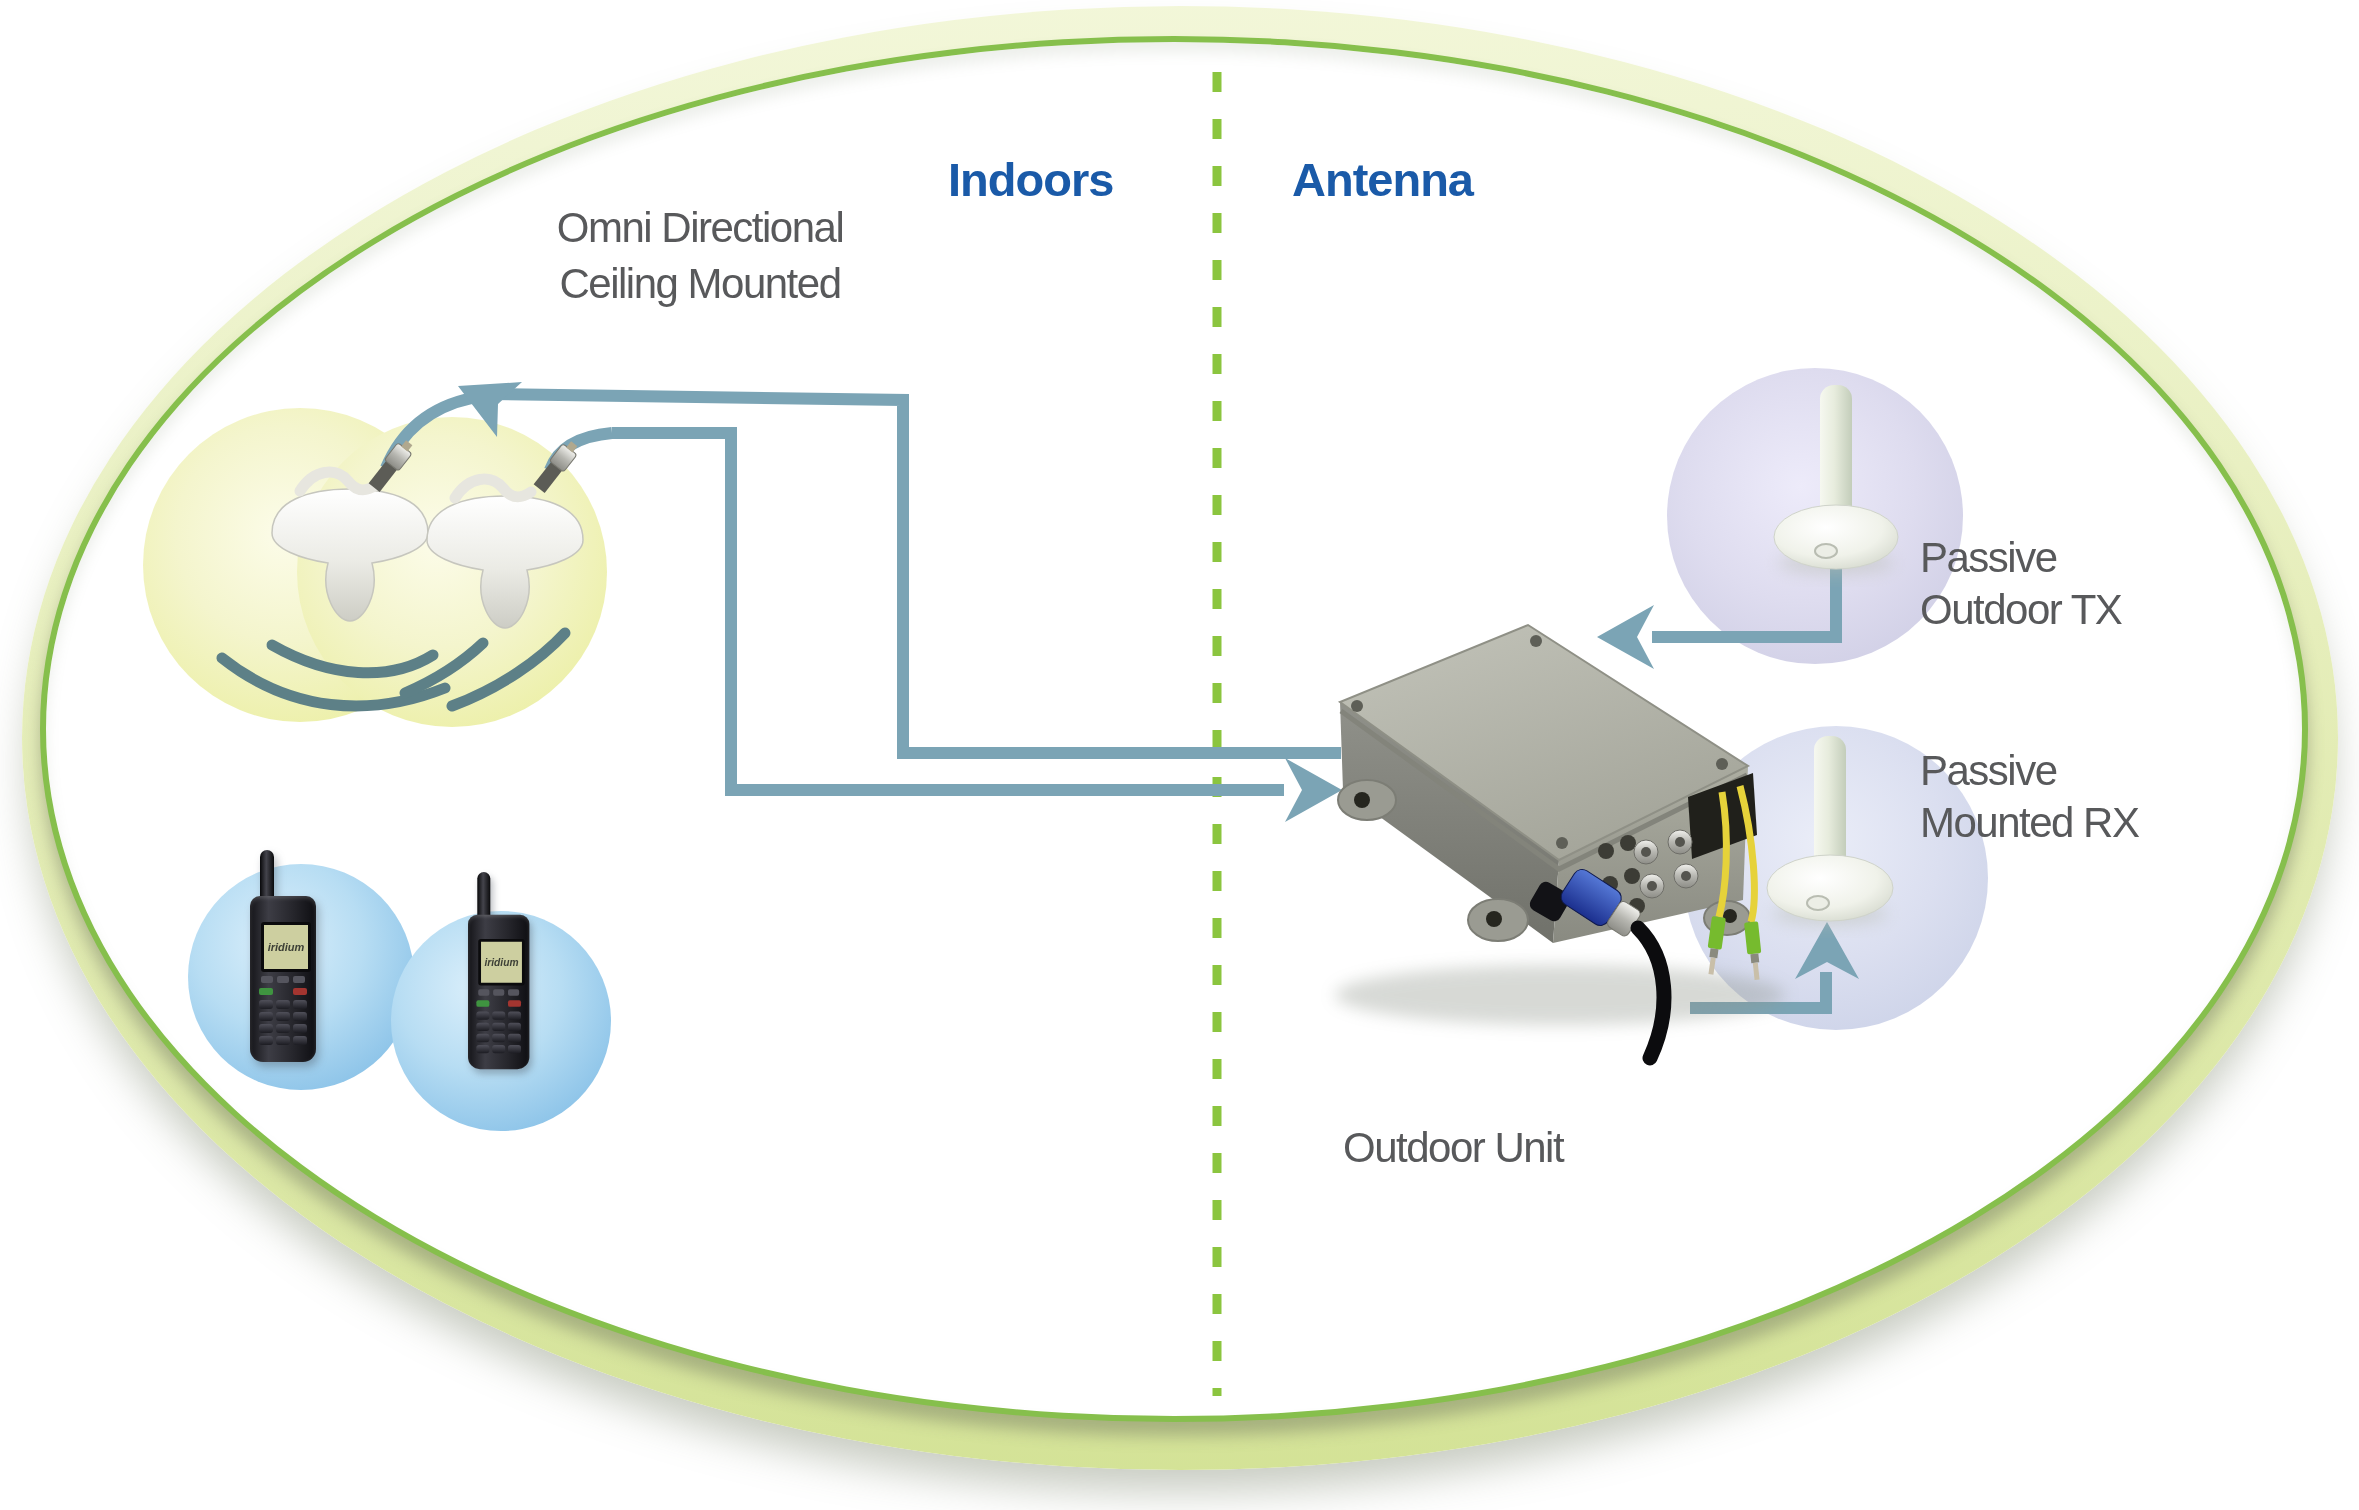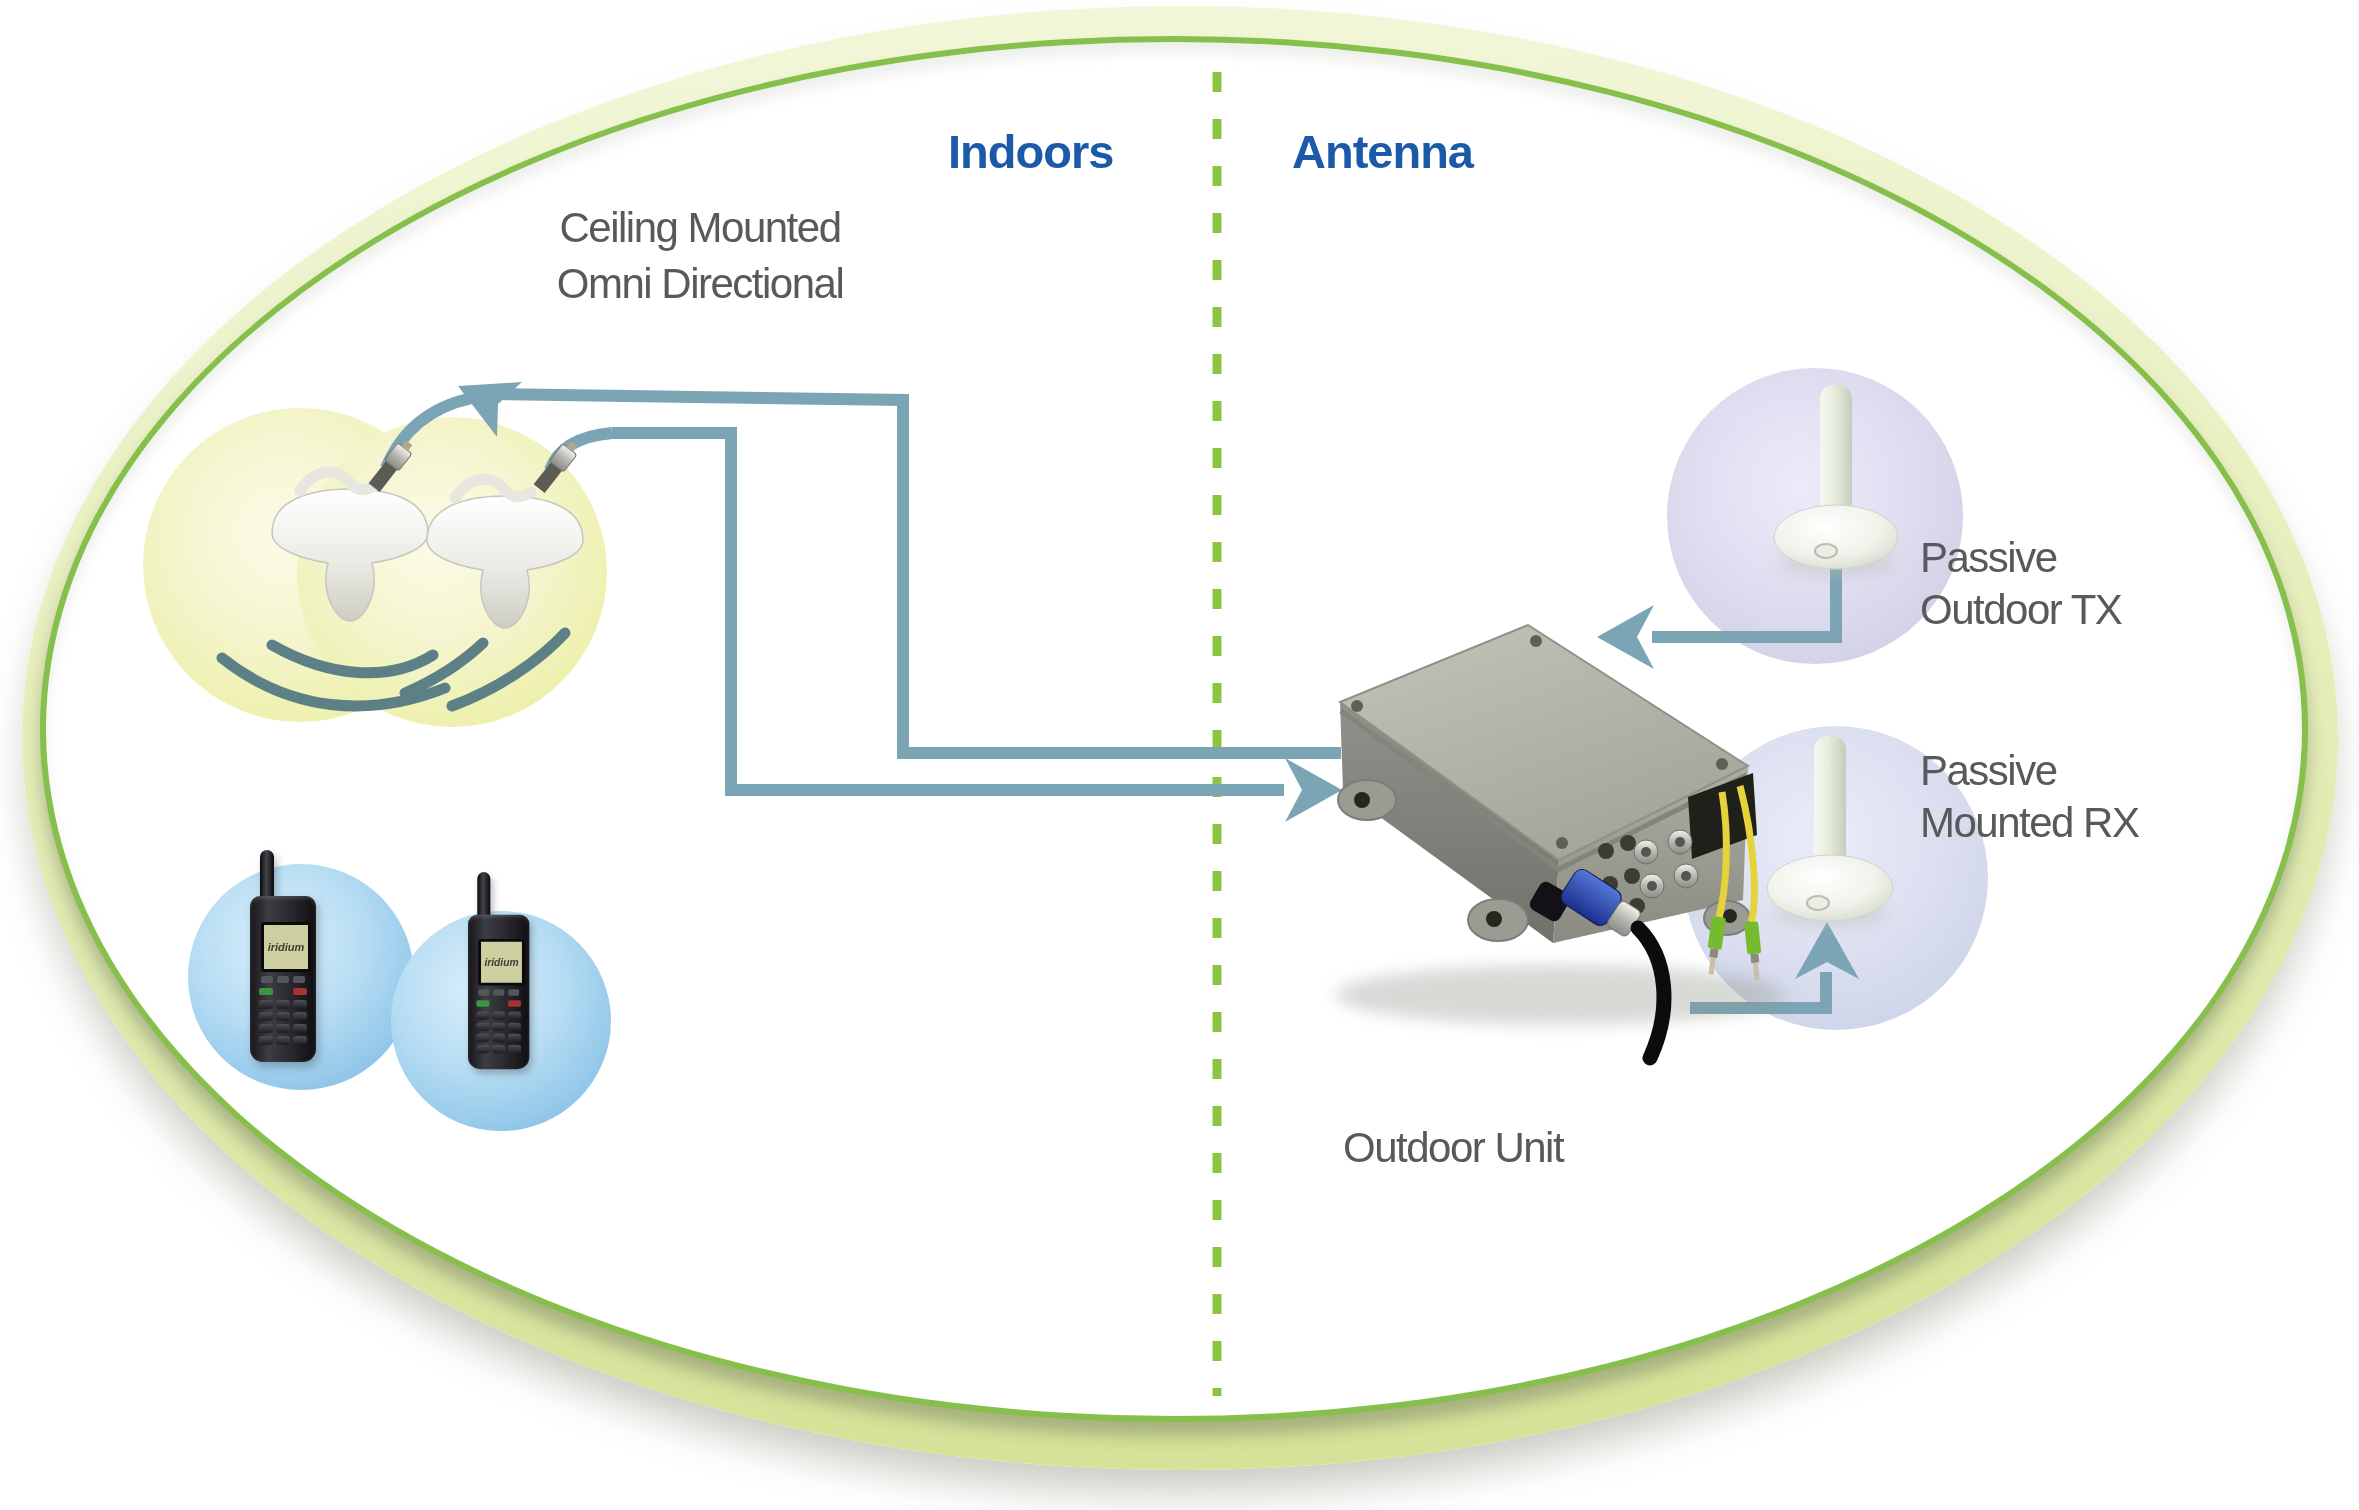--- a/index.html
+++ b/index.html
@@ -19,21 +19,21 @@
     position:absolute;left:40px;top:36px;width:2256px;height:1374px;
     border-radius:50%;
     background:#ffffff;
     border:6px solid #86bf4c;
     box-shadow:0 14px 16px rgba(110,118,96,.45), inset 0 10px 14px rgba(130,140,115,.14);
   }
   
   .gfx{position:absolute;left:0;top:0;width:2359px;height:1510px;pointer-events:none;}
   
   .lbl{position:absolute;white-space:nowrap;}
-  .zone{font-weight:700;font-size:47px;color:#1a5aa8;letter-spacing:-1px;}
+  .zone{font-weight:700;font-size:47px;color:#1a5aa8;letter-spacing:-1px;margin-top:28px;}
   .gray{font-weight:400;font-size:42px;color:#58595b;letter-spacing:-1.5px;line-height:56px;}
   .center{text-align:center;white-space:normal;}
   
   .sat-phone{position:absolute;width:66px;height:212px;filter:drop-shadow(3px 5px 4px rgba(60,70,80,.35));}
   .p-ant{position:absolute;left:10px;top:0;width:14px;height:54px;border-radius:7px;
     background:linear-gradient(90deg,#08080a,#44444c 45%,#0a0a0c);}
   .p-body{position:absolute;left:0;top:46px;width:66px;height:166px;
     border-radius:10px 10px 13px 13px;
     background:linear-gradient(90deg,#141418,#3d3d45 28%,#26262c 65%,#0e0e12);
     box-shadow:inset 0 2px 4px rgba(255,255,255,.18);}
@@ -258,22 +258,22 @@
       </g>
       <path d="M 1638 928 C 1668 958 1672 1010 1650 1058" stroke="#0c0c0e" stroke-width="15" fill="none" stroke-linecap="round"></path>
     </g>
   </g>
 </svg>
 
 <div class="lbl zone" style="left:948px;top:124px">Indoors</div>
 <div class="lbl zone" style="left:1292px;top:124px">Antenna</div>
 
 <div class="lbl gray center" style="left:520px;top:200px;width:360px">
+  <div>Omni Directional</div>
   <div>Ceiling Mounted</div>
-  <div>Omni Directional</div>
 </div>
 
 <div class="lbl gray" style="left:1920px;top:532px;line-height:52px">
   <div>Passive</div>
   <div>Outdoor TX</div>
 </div>
 
 <div class="lbl gray" style="left:1920px;top:745px;line-height:52px">
   <div>Passive</div>
   <div>Mounted RX</div>

